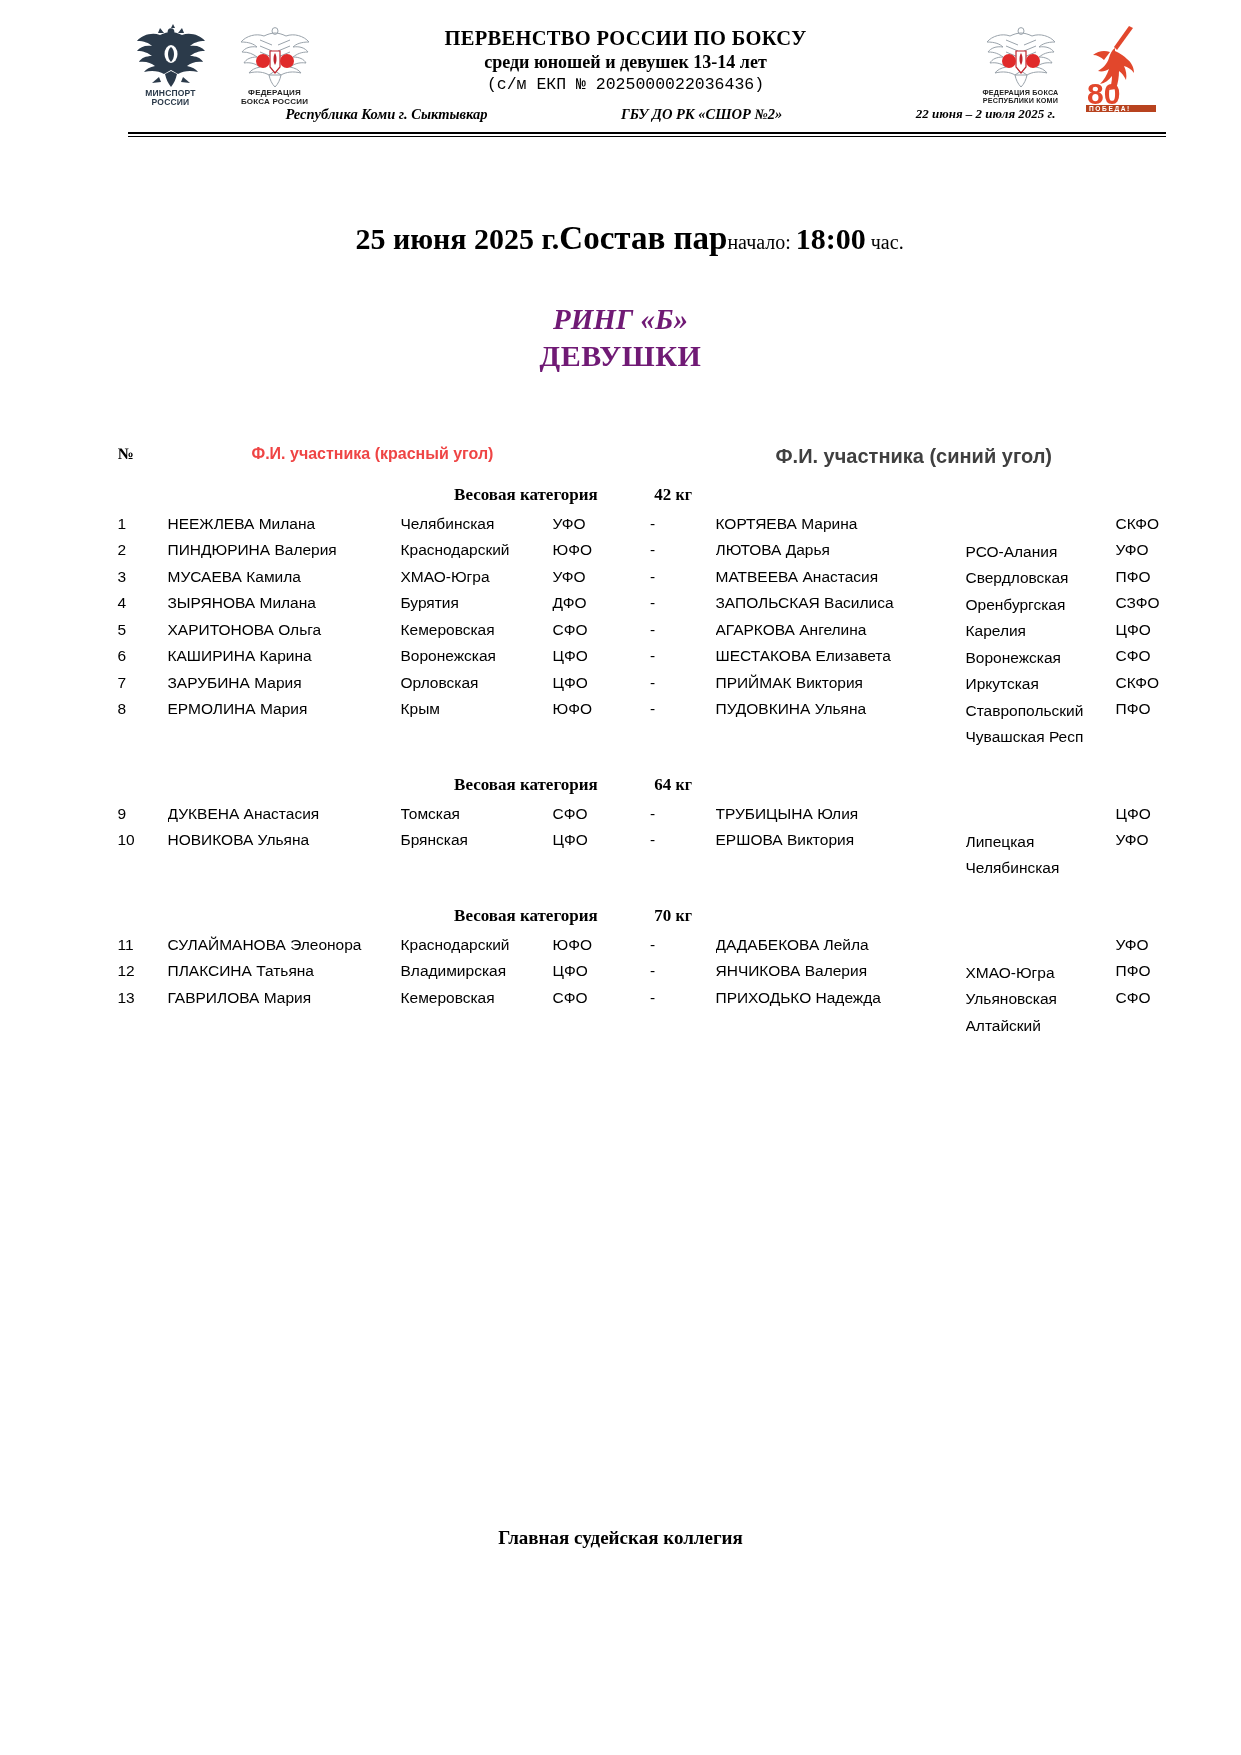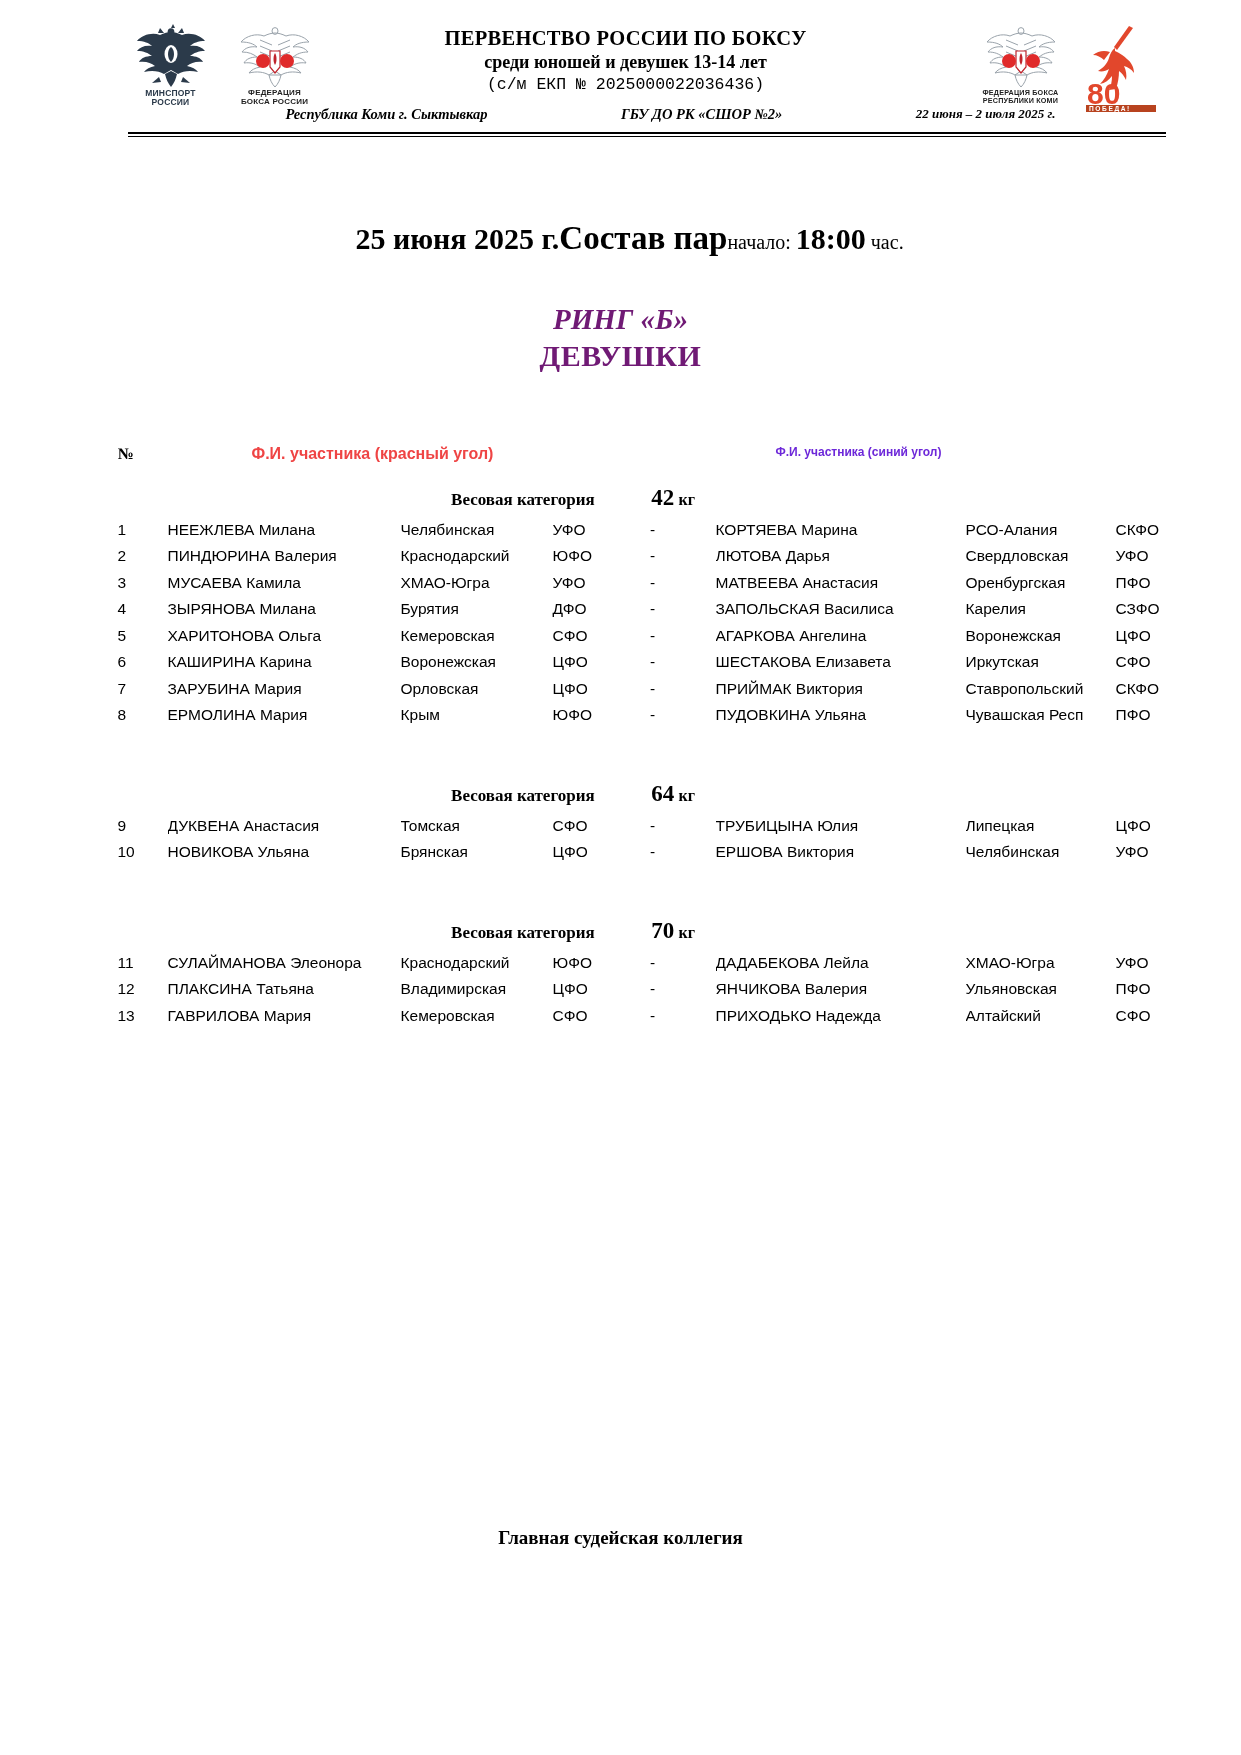--- a/index.html
+++ b/index.html
@@ -199,52 +199,52 @@
   .colheaders .ch-red {
     position: absolute;
     left: 136px;
     color: #ef4444;
     font-weight: bold;
     font-size: 16px;
   }
   .colheaders .ch-blue {
     position: absolute;
     left: 660px;
-    color: #6d28d9;
-    font-weight: bold;
-    font-size: 12px;
+    color: #404040;
+    font-weight: bold;
+    font-size: 20px;
   }
 
   .catgroup { margin-top: 14px; }
   .catgroup + .catgroup { margin-top: 52px; }
 
   .cat-title {
     text-align: center;
     font-family: "Liberation Serif", serif;
     font-weight: bold;
     font-size: 17px;
     margin-left: -95px;
     margin-bottom: 6px;
   }
-  .cat-title .kgnum { font-size: 23px; margin-left: 48px; }
+  .cat-title .kgnum { font-size: 17px; margin-left: 48px; }
   .cat-title .kgunit { font-size: 16px; }
 
   .row {
     position: relative;
     height: 26.5px;
     line-height: 26.5px;
     white-space: nowrap;
   }
   .c-num   { position: absolute; left: 2px;   width: 30px; text-align: left; }
   .c-rname { position: absolute; left: 52px;  width: 230px; overflow: hidden; }
   .c-rreg  { position: absolute; left: 285px; width: 140px; overflow: hidden; }
   .c-rdist { position: absolute; left: 437px; width: 60px; }
   .c-dash  { position: absolute; left: 527px; width: 20px; text-align: center; }
   .c-bname { position: absolute; left: 600px; width: 245px; overflow: hidden; }
-  .c-breg  { position: absolute; left: 850px; width: 140px; overflow: hidden; }
+  .c-breg  { position: absolute; left: 850px; width: 140px; overflow: hidden; margin-top: 28px; }
   .c-bdist { position: absolute; left: 1000px; width: 62px; }
 
   
   .footer {
     position: absolute;
     left: 0;
     right: 0;
     top: 1505px;
     text-align: center;
     font-family: "Liberation Serif", serif;

